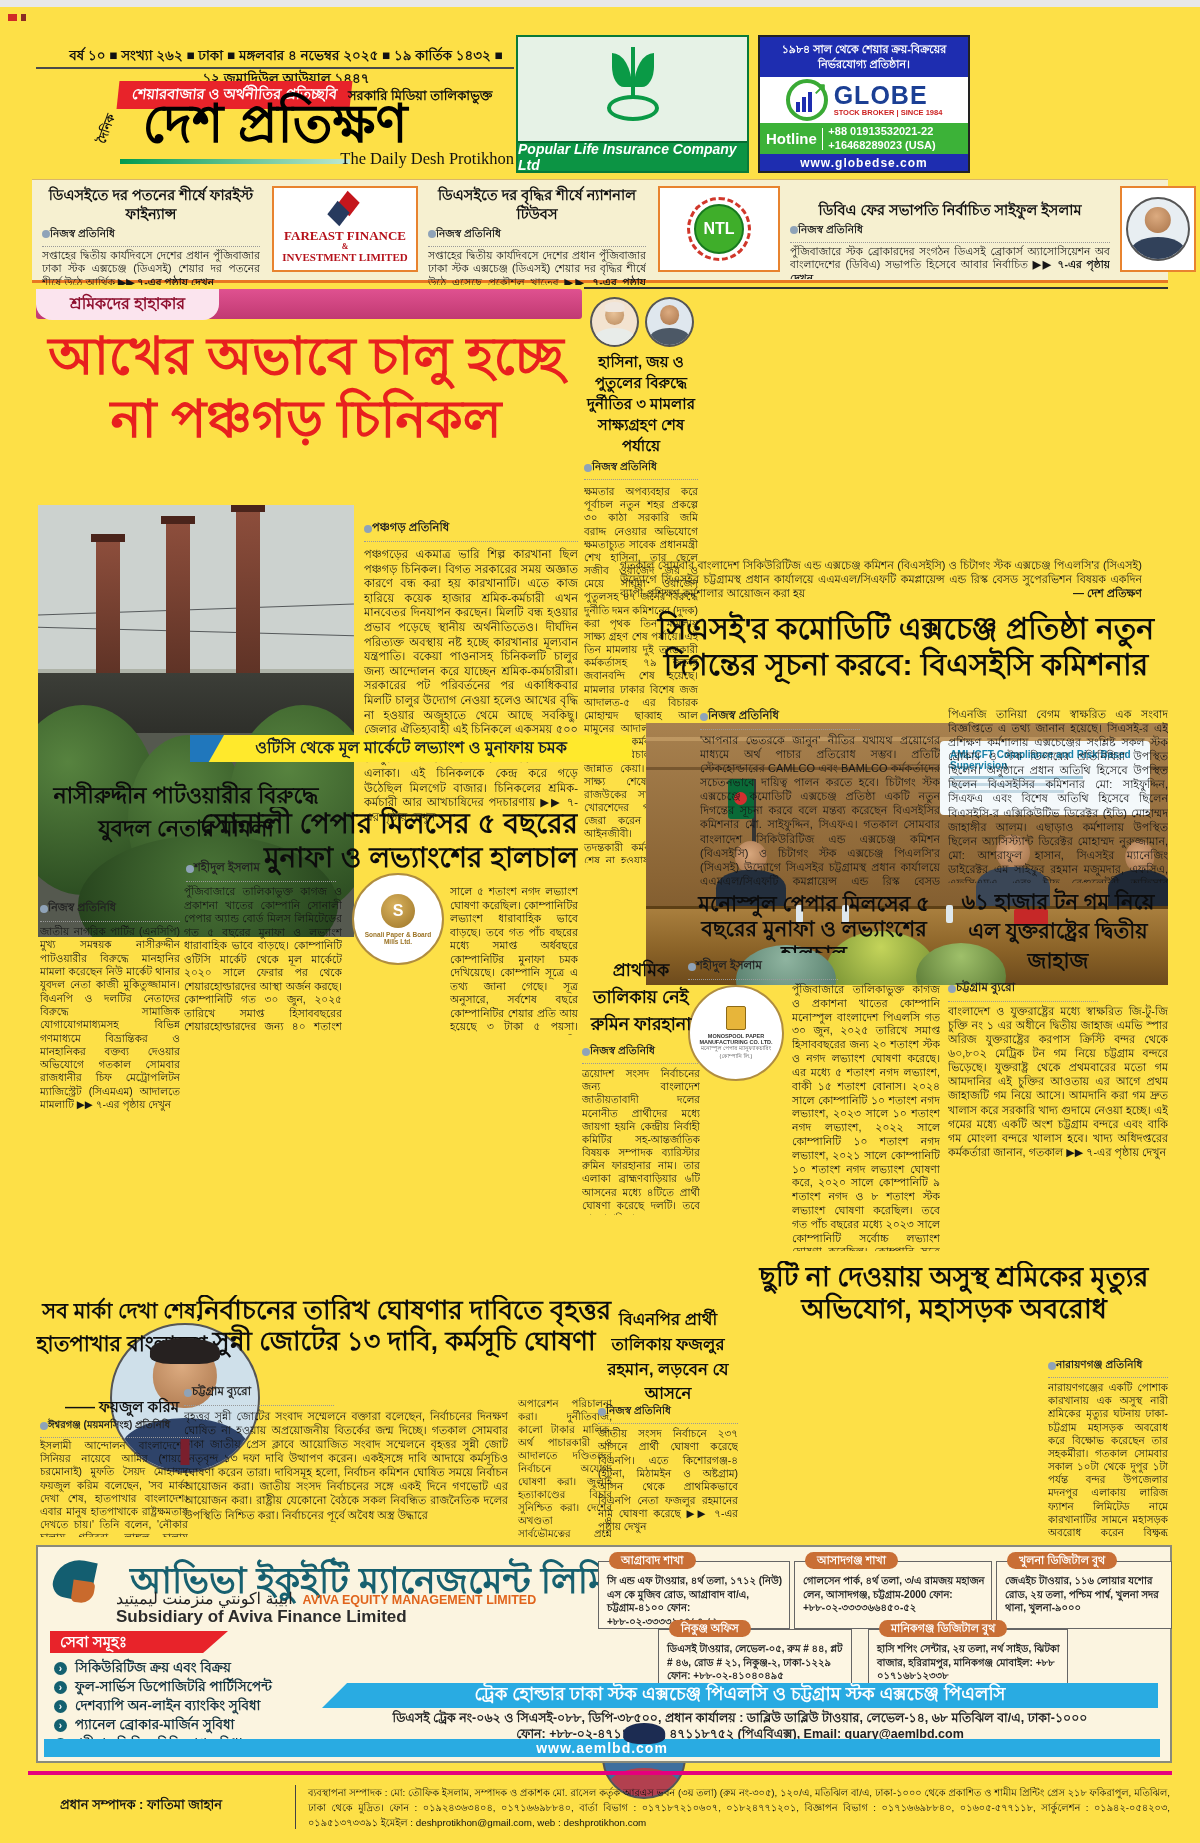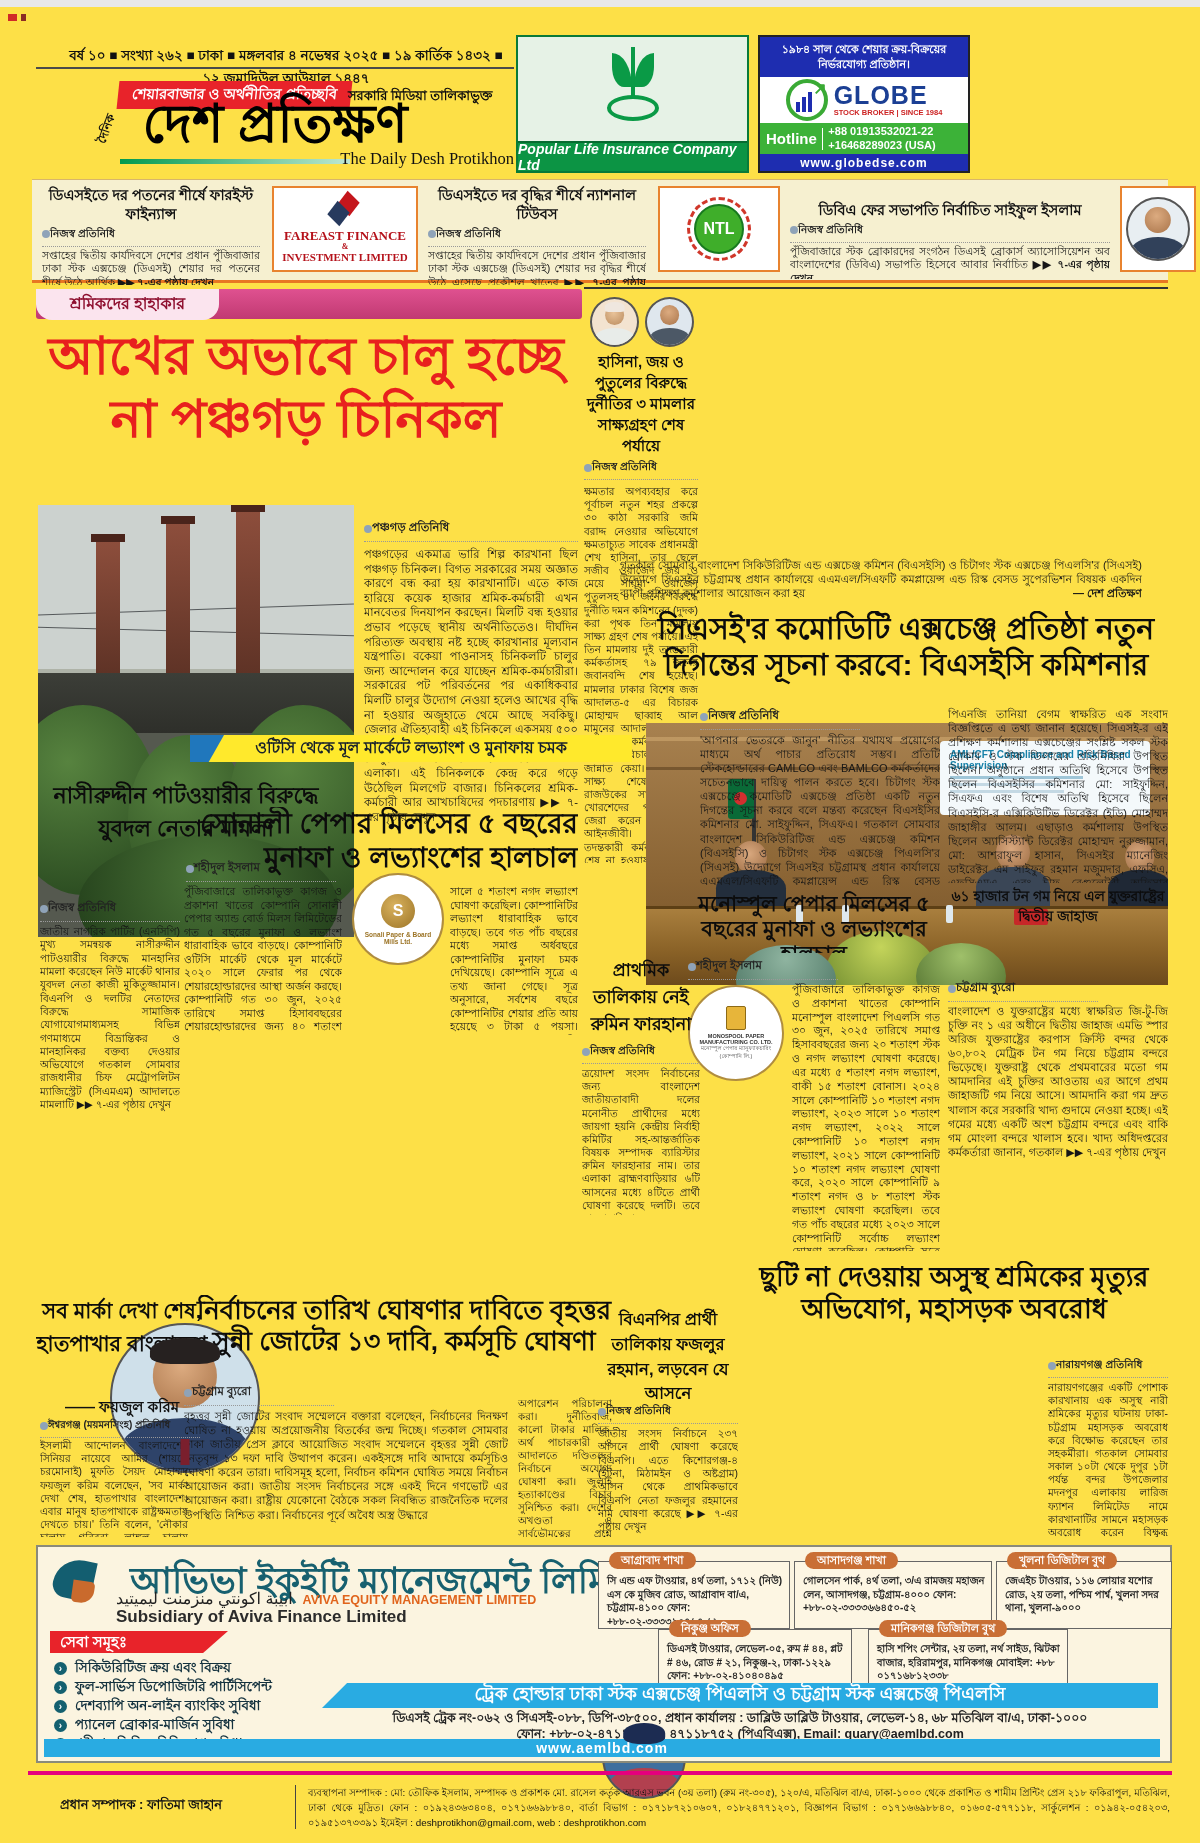--- a/index.html
+++ b/index.html
@@ -320,21 +320,21 @@
   <div class="abs" style="left:688px;top:976px;width:252px;height:268px;overflow:hidden;">
     <div style="float:left;width:92px;height:92px;border-radius:50%;border:2px solid #b08d3f;background:#fff;margin:2px 8px 4px 0;
          display:flex;flex-direction:column;align-items:center;justify-content:center;">
       <div style="width:18px;height:22px;background:#e7b53a;border:1px solid #8d6a16;border-radius:2px;"></div>
       <div style="font-size:5.5px;color:#333;font-weight:700;text-align:center;margin-top:3px;width:80px;">MONOSPOOL PAPER MANUFACTURING CO. LTD.</div>
       <div style="font-size:5.5px;color:#555;text-align:center;width:80px;">মনোস্পুল পেপার ম্যানুফ্যাকচারিং (কোম্পানি লি.)</div>
     </div>
     <div class="bt" style="font-size:10.8px;">পুঁজিবাজারে তালিকাভুক্ত কাগজ ও প্রকাশনা খাতের কোম্পানি মনোস্পুল বাংলাদেশ পিএলসি গত ৩০ জুন, ২০২৫ তারিখে সমাপ্ত হিসাববছরের জন্য ২০ শতাংশ স্টক ও নগদ লভ্যাংশ ঘোষণা করেছে। এর মধ্যে ৫ শতাংশ নগদ লভ্যাংশ, বাকী ১৫ শতাংশ বোনাস। ২০২৪ সালে কোম্পানিটি ১০ শতাংশ নগদ লভ্যাংশ, ২০২৩ সালে ১০ শতাংশ নগদ লভ্যাংশ, ২০২২ সালে কোম্পানিটি ১০ শতাংশ নগদ লভ্যাংশ, ২০২১ সালে কোম্পানিটি ১০ শতাংশ নগদ লভ্যাংশ ঘোষণা করে, ২০২০ সালে কোম্পানিটি ৯ শতাংশ নগদ ও ৮ শতাংশ স্টক লভ্যাংশ ঘোষণা করেছিল। তবে গত পাঁচ বছরের মধ্যে ২০২৩ সালে কোম্পানিটি সর্বোচ্চ লভ্যাংশ ঘোষণা করেছিল। কোম্পানি সূত্রে এই তথ্য জানা গেছে। সূত্র অনুসারে, সর্বশেষ বছরে কোম্পানিটির শেয়ার প্রতি আয় হয়েছে ৭৬ পয়সা। ২০২৪ সালে শেয়ার প্রতি আয় হয়েছিল ২ টাকা। ২০২৩ সালে শেয়ার প্রতি আয় হয়েছিল ৮ টাকা ২৭ পয়সা। ২০২২ সালে আয় হয়েছিল ৫ টাকা ৪৫ পয়সা। ২০২১ সালে শেয়ার প্রতি আয় ৬ টাকা ২৩ পয়সা। মূলত গত পাঁচ বছরের মধ্যে ২০২১ সালে ▶▶ ৭-এর পৃষ্ঠায় দেখুন</div>
   </div>
 
-  <div class="abs hl" style="left:946px;top:880px;width:224px;height:88px;font-size:14px;line-height:1.4;">৬১ হাজার টন গম নিয়ে এল যুক্তরাষ্ট্রের দ্বিতীয় জাহাজ</div>
+  <div class="abs hl" style="left:946px;top:880px;width:224px;height:88px;font-size:21px;line-height:1.4;">৬১ হাজার টন গম নিয়ে এল যুক্তরাষ্ট্রের দ্বিতীয় জাহাজ</div>
   <div class="abs" style="left:948px;top:972px;width:150px;">
     <div class="byl">
         <span class="dot"></span>
       <span>চট্টগ্রাম ব্যুরো</span>
       </div>
     <div class="dotrule"></div>
   </div>
   <div class="abs bt" style="left:948px;top:997px;width:220px;height:248px;font-size:11px;">বাংলাদেশ ও যুক্তরাষ্ট্রের মধ্যে স্বাক্ষরিত জি-টু-জি চুক্তি নং ১ এর অধীনে দ্বিতীয় জাহাজ এমভি স্পার অরিজ যুক্তরাষ্ট্রের করপাস ক্রিস্টি বন্দর থেকে ৬০,৮০২ মেট্রিক টন গম নিয়ে চট্টগ্রাম বন্দরে ভিড়েছে। যুক্তরাষ্ট্র থেকে প্রথমবারের মতো গম আমদানির এই চুক্তির আওতায় এর আগে প্রথম জাহাজটি গম নিয়ে আসে। আমদানি করা গম দ্রুত খালাস করে সরকারি খাদ্য গুদামে নেওয়া হচ্ছে। এই গমের মধ্যে একটি অংশ চট্টগ্রাম বন্দরে এবং বাকি গম মোংলা বন্দরে খালাস হবে। খাদ্য অধিদপ্তরের কর্মকর্তারা জানান, গতকাল ▶▶ ৭-এর পৃষ্ঠায় দেখুন</div>
 
   <div class="abs pcircle" style="left:602px;top:864px;width:80px;height:80px;background:#3f6f9e;">
@@ -430,21 +430,21 @@
           <span>শরীয়াহ্ ভিত্তিক বিনিয়োগ সুবিধা</span>
         </div>
     </div>
 
     <div class="bbox" style="left:560px;top:14px;width:176px;height:50px;">
       <div class="tab">আগ্রাবাদ শাখা</div>
       <div>সি এন্ড এফ টাওয়ার, ৪র্থ তলা, ১৭১২ (নিউ) এস কে মুজিব রোড, আগ্রাবাদ বা/এ, চট্টগ্রাম-৪১০০ ফোন: +৮৮-০২-৩৩৩৩২০৭১৭-১৮</div>
     </div>
     <div class="bbox" style="left:756px;top:14px;width:182px;height:50px;">
       <div class="tab">আসাদগঞ্জ শাখা</div>
-      <div>গোলসেন পার্ক, ৪র্থ তলা, ৩/এ রামজয় মহাজন লেন, আসাদগঞ্জ, চট্টগ্রাম-৪০০০ ফোন: +৮৮-০২-৩৩৩৩৬৬৪৫০-৫২</div>
+      <div>গোলসেন পার্ক, ৪র্থ তলা, ৩/এ রামজয় মহাজন লেন, আসাদগঞ্জ, চট্টগ্রাম-2000 ফোন: +৮৮-০২-৩৩৩৩৬৬৪৫০-৫২</div>
     </div>
     <div class="bbox" style="left:958px;top:14px;width:160px;height:50px;">
       <div class="tab">খুলনা ডিজিটাল বুথ</div>
       <div>জেএইচ টাওয়ার, ১১৬ লোয়ার যশোর রোড, ২য় তলা, পশ্চিম পার্শ্ব, খুলনা সদর থানা, খুলনা-৯০০০</div>
     </div>
     <div class="bbox" style="left:620px;top:82px;width:178px;height:44px;">
       <div class="tab">নিকুঞ্জ অফিস</div>
       <div>ডিএসই টাওয়ার, লেভেল-০৫, রুম # ৪৪, প্লট # ৪৬, রোড # ২১, নিকুঞ্জ-২, ঢাকা-১২২৯ ফোন: +৮৮-০২-৪১০৪০৪৯৫</div>
     </div>
     <div class="bbox" style="left:830px;top:82px;width:184px;height:44px;">

